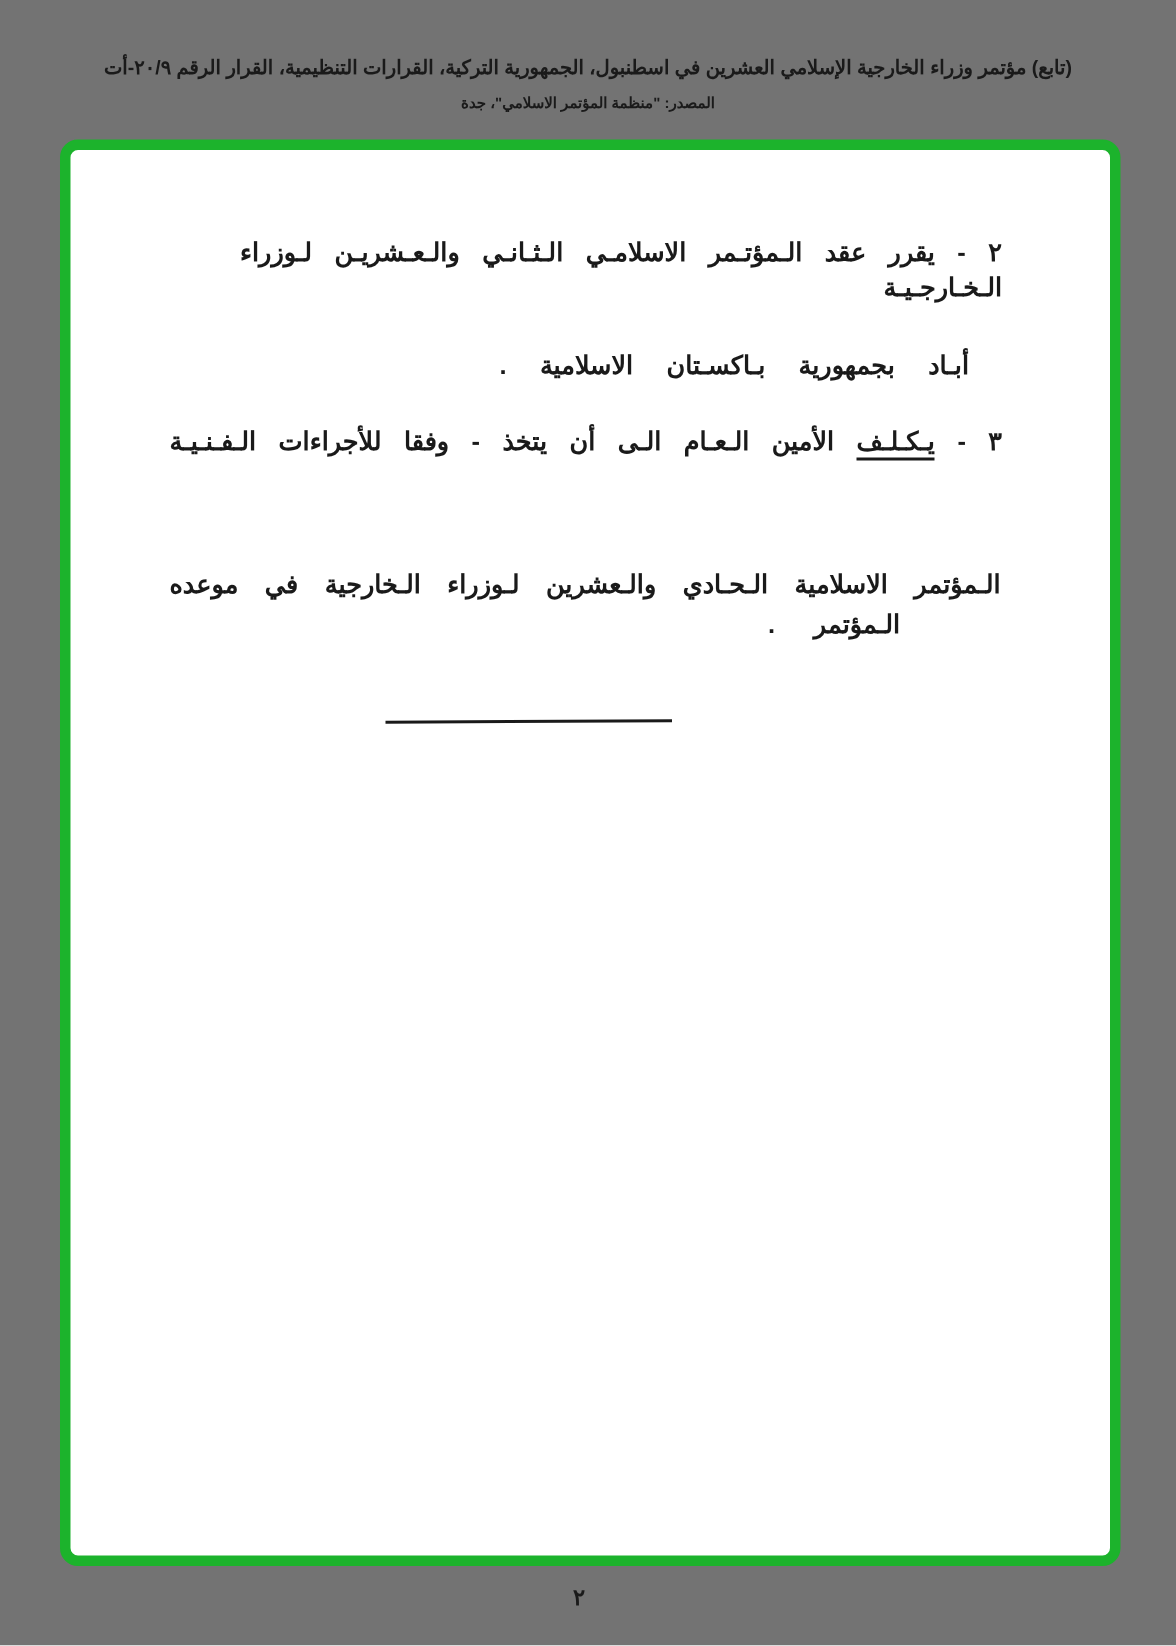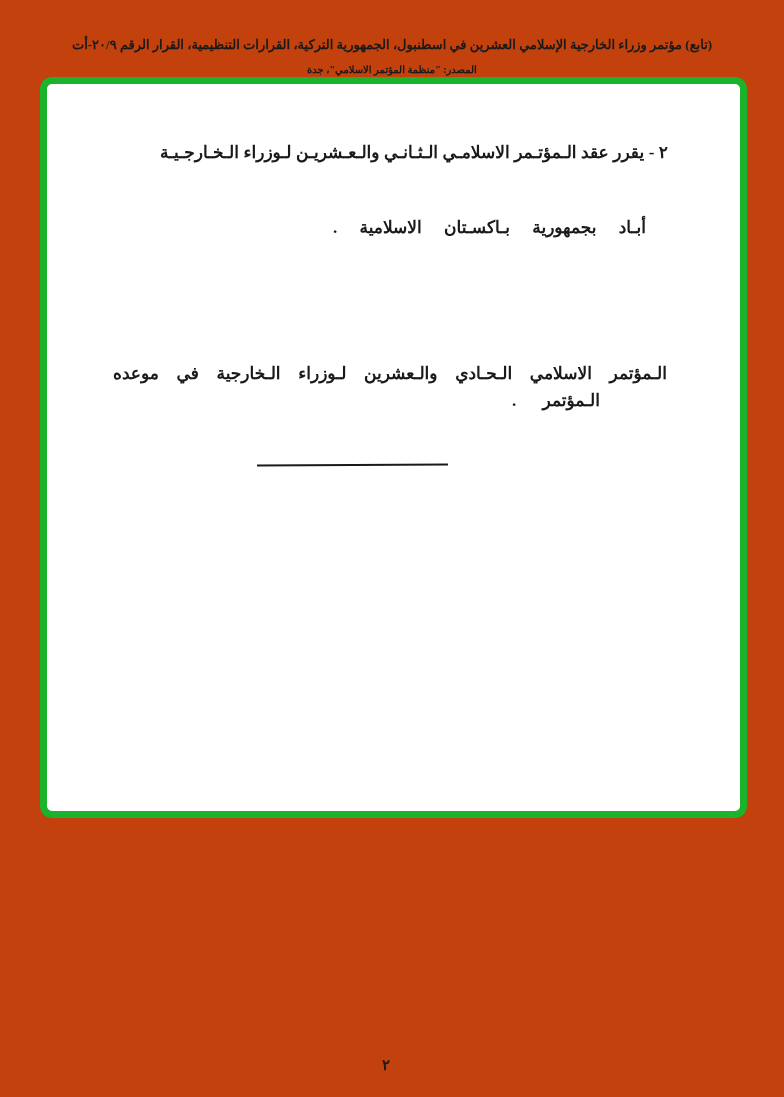--- a/index.html
+++ b/index.html
@@ -4,22 +4,22 @@
 <style>
   :root{
     --green:#1cb32c;
     --ink:#1a1a1a;
   }
   *{margin:0;padding:0;box-sizing:border-box;}
   html,body{background:#ffffff;}
   .page{
     position:relative;
     width:784px;height:1097px;
-    background:#c2410c;
-    font-family:Liberation Serif, serif;
+    background:#737373;
+    font-family:Liberation Sans, sans-serif;
     color:var(--ink);
     overflow:hidden;
   }
   
   .header-title{
     position:absolute;top:34px;left:0;right:0;
     direction:rtl;
     text-align:center;
     white-space:nowrap;
     font-size:13px;line-height:21px;font-weight:bold;
@@ -27,22 +27,22 @@
   }
   .header-source{
     position:absolute;top:62px;left:0;right:0;
     direction:rtl;
     text-align:center;
     white-space:nowrap;
     font-size:10px;line-height:16px;font-weight:bold;
   }
   
   .doc-frame{
-    position:absolute;left:40px;top:77px;
-    width:707px;height:741px;
+    position:absolute;left:40px;top:93px;
+    width:707px;height:951px;
     border:7px solid var(--green);
     border-radius:12px;
     background:#ffffff;
   }
   
   .line{
     position:absolute;
     direction:rtl;
     text-align:justify;
     text-align-last:justify;
@@ -83,22 +83,23 @@
 
   <div class="header-title">(تابع) مؤتمر وزراء الخارجية الإسلامي العشرين في اسطنبول، الجمهورية التركية، القرارات التنظيمية، القرار الرقم ٢٠/٩-أت</div>
 
   <div class="header-source">المصدر: "منظمة المؤتمر الاسلامي"، جدة</div>
 
   <div class="doc-frame">
 
     <div class="line p2l1">٢ - يقرر عقد الـمؤتـمر الاسلامـي الـثـانـي والـعـشريـن لـوزراء الـخـارجـيـة</div>
     <div class="line p2l3">أبـاد بجمهورية بـاكسـتان الاسلامية .</div>
 
+    <div class="line p3l1"><span>٣ -</span> <span class="u">يـكـلـف</span> <span>الأمين الـعـام الـى أن يتخذ - وفقا للأجراءات الـفـنـيـة</span></div>
 
-    <div class="line p3l4">الـمؤتمر الاسلامي الـحـادي والـعشرين لـوزراء الـخارجية في موعده</div>
+    <div class="line p3l4">الـمؤتمر الاسلامية الـحـادي والـعشرين لـوزراء الـخارجية في موعده</div>
     <div class="line p3l5">الـمؤتمر .</div>
 
     <div class="divider"></div>
 
   </div>
 
   <div class="page-number">٢</div>
 
 </div>
 

